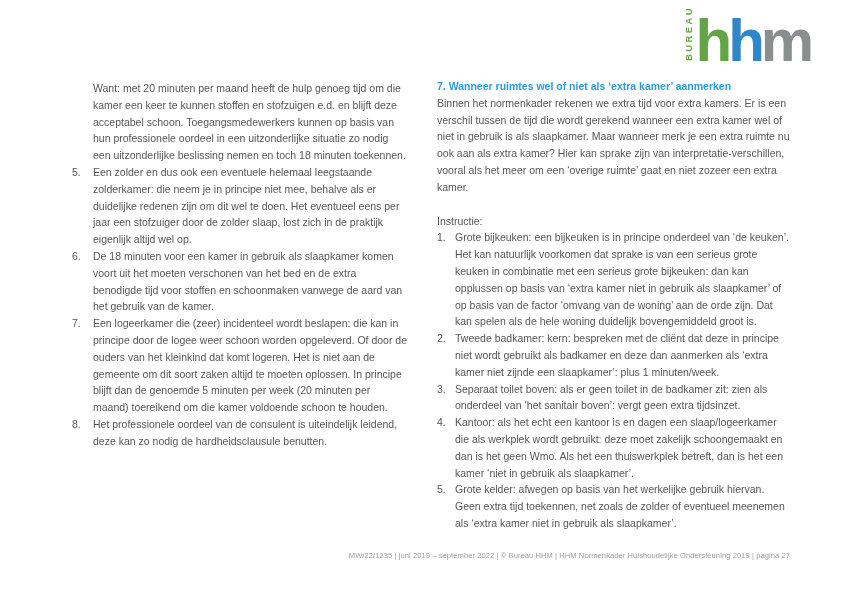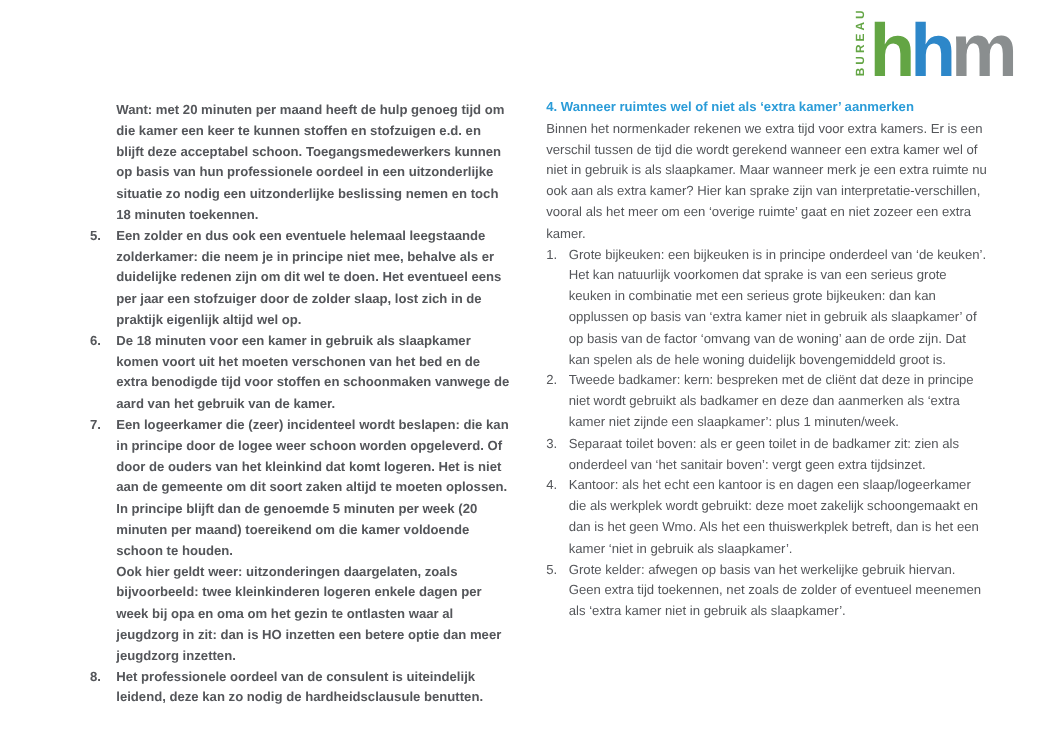--- a/index.html
+++ b/index.html
@@ -16,21 +16,21 @@
     line-height:1; padding-top:2px;
   }
   .hhm { display:flex; align-items:flex-end; margin-left:2px; }
   .hhm span { font-size:60px; font-weight:bold; line-height:45px; letter-spacing:-4px; }
   .hhm-h1 { color:#63a544; }
   .hhm-h2 { color:#2d87c9; }
   .hhm-m  { color:#8a8e8f; }
 
   
   .col { position:absolute; font-size:10.5px; line-height:16.8px; }
-  .left-col  { left:72px;  top:80px; width:336px;font-weight:bold; }
+  .left-col  { left:72px;  top:80px; width:336px; }
   .right-col { left:437px; top:78px; width:354px; }
 
   .hang-indent { margin-left:21px; }
   .list-item { display:flex; }
   .li-num { flex:none; width:21px; }
   .right-col .li-num { width:18px; }
   .li-txt { flex:1; }
 
   .heading { color:#2b9cd8; font-weight:bold; }
   .instructie-label { margin-top:17px; }
@@ -65,33 +65,33 @@
 
     <div class="list-item">
       <span class="li-num">6.</span>
       <span class="li-txt">De 18 minuten voor een kamer in gebruik als slaapkamer komen voort uit het moeten verschonen van het bed en de extra benodigde tijd voor stoffen en schoonmaken vanwege de aard van het gebruik van de kamer.</span>
     </div>
 
     <div class="list-item">
       <span class="li-num">7.</span>
       <span class="li-txt">
         <div>Een logeerkamer die (zeer) incidenteel wordt beslapen: die kan in principe door de logee weer schoon worden opgeleverd. Of door de ouders van het kleinkind dat komt logeren. Het is niet aan de gemeente om dit soort zaken altijd te moeten oplossen. In principe blijft dan de genoemde 5 minuten per week (20 minuten per maand) toereikend om die kamer voldoende schoon te houden.</div>
-        <div>Ook hier geldt weer: uitzonderingen daargelaten, zoals bijvoorbeeld: twee kleinkinderen logeren enkele dagen per week bij opa en oma om het gezin te ontlasten waar al jeugdzorg in zit: dan is HO inzetten een betere optie dan meer jeugdzorg inzetten.</div>
       </span>
     </div>
 
     <div class="list-item">
       <span class="li-num">8.</span>
       <span class="li-txt">Het professionele oordeel van de consulent is uiteindelijk leidend, deze kan zo nodig de hardheidsclausule benutten.</span>
     </div>
   </div>
 
   <div class="col right-col">
-    <div class="heading">4. Wanneer ruimtes wel of niet als ‘extra kamer’ aanmerken</div>
+    <div class="heading">7. Wanneer ruimtes wel of niet als ‘extra kamer’ aanmerken</div>
     <div>Binnen het normenkader rekenen we extra tijd voor extra kamers. Er is een verschil tussen de tijd die wordt gerekend wanneer een extra kamer wel of niet in gebruik is als slaapkamer. Maar wanneer merk je een extra ruimte nu ook aan als extra kamer? Hier kan sprake zijn van interpretatie-verschillen, vooral als het meer om een ‘overige ruimte’ gaat en niet zozeer een extra kamer.</div>
+    <div class="instructie-label">Instructie:</div>
 
     <div class="list-item">
       <span class="li-num">1.</span>
       <span class="li-txt">Grote bijkeuken: een bijkeuken is in principe onderdeel van ‘de keuken’. Het kan natuurlijk voorkomen dat sprake is van een serieus grote keuken in combinatie met een serieus grote bijkeuken: dan kan opplussen op basis van ‘extra kamer niet in gebruik als slaapkamer’ of op basis van de factor ‘omvang van de woning’ aan de orde zijn. Dat kan spelen als de hele woning duidelijk bovengemiddeld groot is.</span>
     </div>
 
     <div class="list-item">
       <span class="li-num">2.</span>
       <span class="li-txt">Tweede badkamer: kern: bespreken met de cliënt dat deze in principe niet wordt gebruikt als badkamer en deze dan aanmerken als ‘extra kamer niet zijnde een slaapkamer’: plus 1 minuten/week.</span>
     </div>
@@ -105,14 +105,15 @@
       <span class="li-num">4.</span>
       <span class="li-txt">Kantoor: als het echt een kantoor is en dagen een slaap/logeerkamer die als werkplek wordt gebruikt: deze moet zakelijk schoongemaakt en dan is het geen Wmo. Als het een thuiswerkplek betreft, dan is het een kamer ‘niet in gebruik als slaapkamer’.</span>
     </div>
 
     <div class="list-item">
       <span class="li-num">5.</span>
       <span class="li-txt">Grote kelder: afwegen op basis van het werkelijke gebruik hiervan. Geen extra tijd toekennen, net zoals de zolder of eventueel meenemen als ‘extra kamer niet in gebruik als slaapkamer’.</span>
     </div>
   </div>
 
+  <div class="footer">MW/22/1235 | juni 2019 – september 2022 | © Bureau HHM | HHM Normenkader Huishoudelijke Ondersteuning 2019 | pagina 27</div>
 
 </div>
 
 </body></html>

